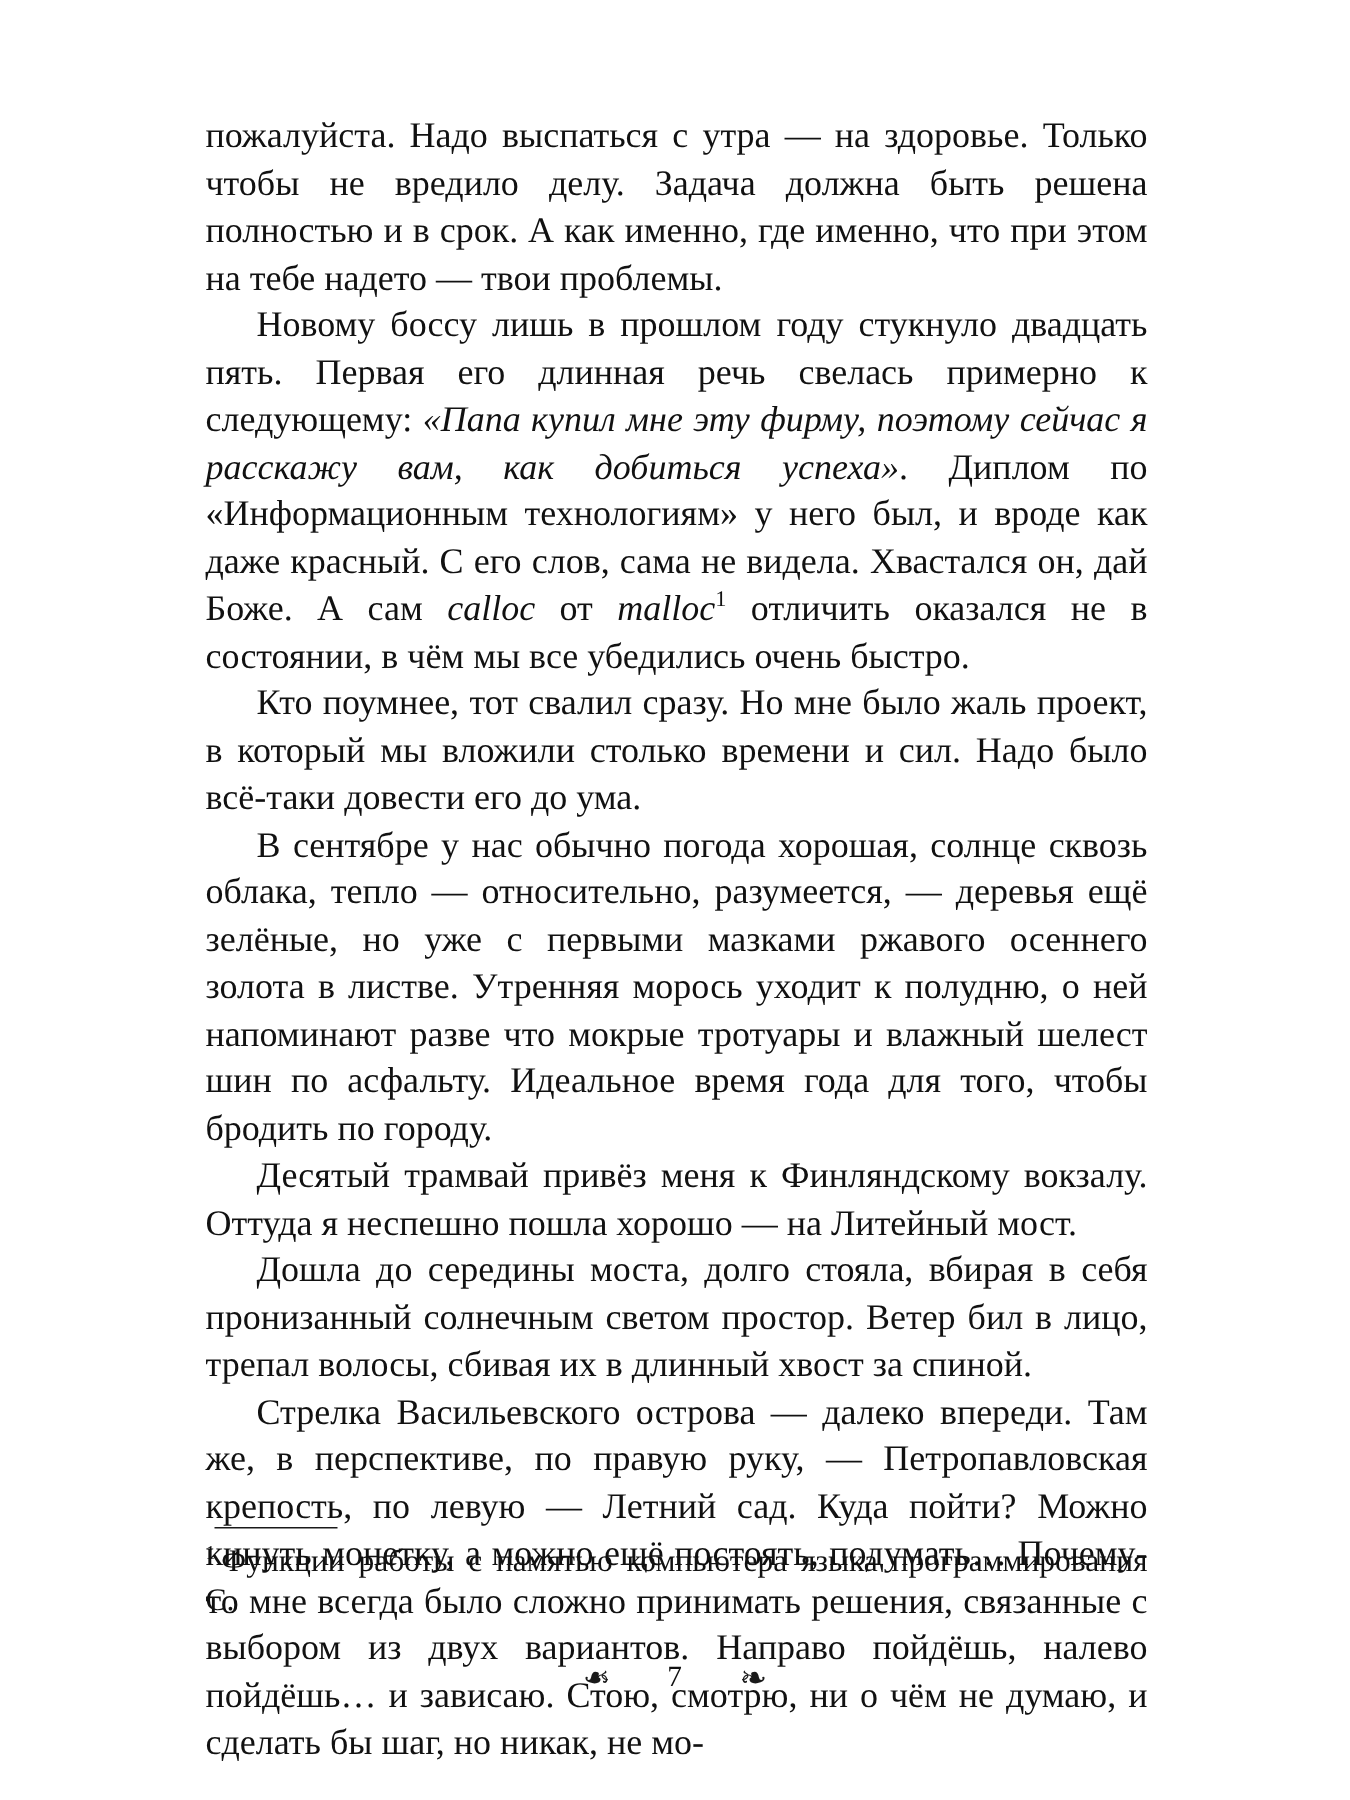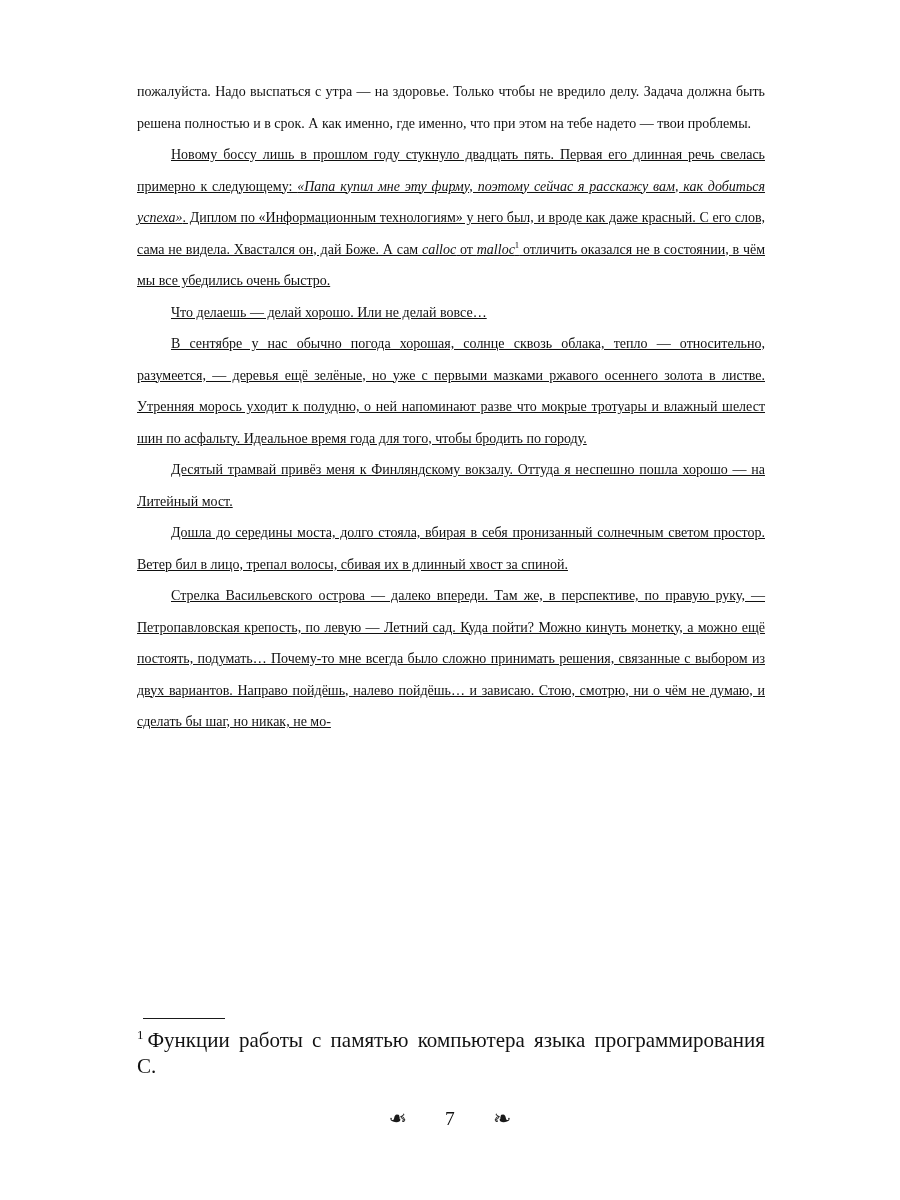--- a/index.html
+++ b/index.html
@@ -23,29 +23,28 @@
     background: #ffffff;
   }
   .text-column {
     position: absolute;
     left: 137px;
     top: 76px;
     width: 628px;
   }
   p.para {
     margin: 0;
-    font-size: 14px;
+    font-size: 24px;
     line-height: 31.5px;
     text-align: justify;
     text-indent: 0;
     hyphens: manual;
   }
   p.indent {
     text-indent: 34px;
-    text-decoration: underline;
   }
   i, .ital {
     font-style: italic;
   }
   sup {
     font-size: 0.62em;
     vertical-align: super;
     line-height: 0;
   }
   .footnote-zone {
@@ -103,21 +102,21 @@
 </style>
 </head>
 <body>
 
 <div class="page">
 
   <div class="text-column">
 
     <p class="para" id="p1"><span>пожалуйста. Надо выспаться с утра — на здоровье. Только чтобы не вредило делу. Задача должна быть решена полностью и в срок. А как именно, где именно, что при этом на тебе надето — твои проблемы.</span></p>
     <p class="para indent" id="p2"><span>Новому боссу лишь в прошлом году стукнуло двадцать пять. Первая его длинная речь свелась примерно к следующему: </span><i>«Папа купил мне эту фирму, поэтому сейчас я расскажу вам, как добиться успеха»</i><span>. Диплом по «Информационным технологиям» у него был, и вроде как даже красный. С его слов, сама не видела. Хвастался он, дай Боже. А сам </span><i>calloc</i><span> от </span><i>malloc</i><sup>1</sup><span> отличить оказался не в состоянии, в чём мы все убедились очень быстро.</span></p>
-    <p class="para indent" id="p4"><span>Что делаешь — делай хорошо. Или не делай вовсе…</span></p>
+    <p class="para indent" id="p3"><span>Кто поумнее, тот свалил сразу. Но мне было жаль проект, в который мы вложили столько времени и сил. Надо было всё-таки довести его до ума.</span></p>
     <p class="para indent" id="p5"><span>В сентябре у нас обычно погода хорошая, солнце сквозь облака, тепло — относительно, разумеется, — деревья ещё зелёные, но уже с первыми мазками ржавого осеннего золота в листве. Утренняя морось уходит к полудню, о ней напоминают разве что мокрые тротуары и влажный шелест шин по асфальту. Идеальное время года для того, чтобы бродить по городу.</span></p>
     <p class="para indent" id="p6"><span>Десятый трамвай привёз меня к Финляндскому вокзалу. Оттуда я неспешно пошла хорошо — на Литейный мост.</span></p>
     <p class="para indent" id="p7"><span>Дошла до середины моста, долго стояла, вбирая в себя пронизанный солнечным светом простор. Ветер бил в лицо, трепал волосы, сбивая их в длинный хвост за спиной.</span></p>
     <p class="para indent" id="p8"><span>Стрелка Васильевского острова — далеко впереди. Там же, в перспективе, по правую руку, — Петропавловская крепость, по левую — Летний сад. Куда пойти? Можно кинуть монетку, а можно ещё постоять, подумать… Почему-то мне всегда было сложно принимать решения, связанные с выбором из двух вариантов. Направо пойдёшь, налево пойдёшь… и зависаю. Стою, смотрю, ни о чём не думаю, и сделать бы шаг, но никак, не мо-</span></p>
 
   </div>
 
   <div class="footnote-zone">
     <div class="footnote-rule"></div>
     <p class="footnote-text">

